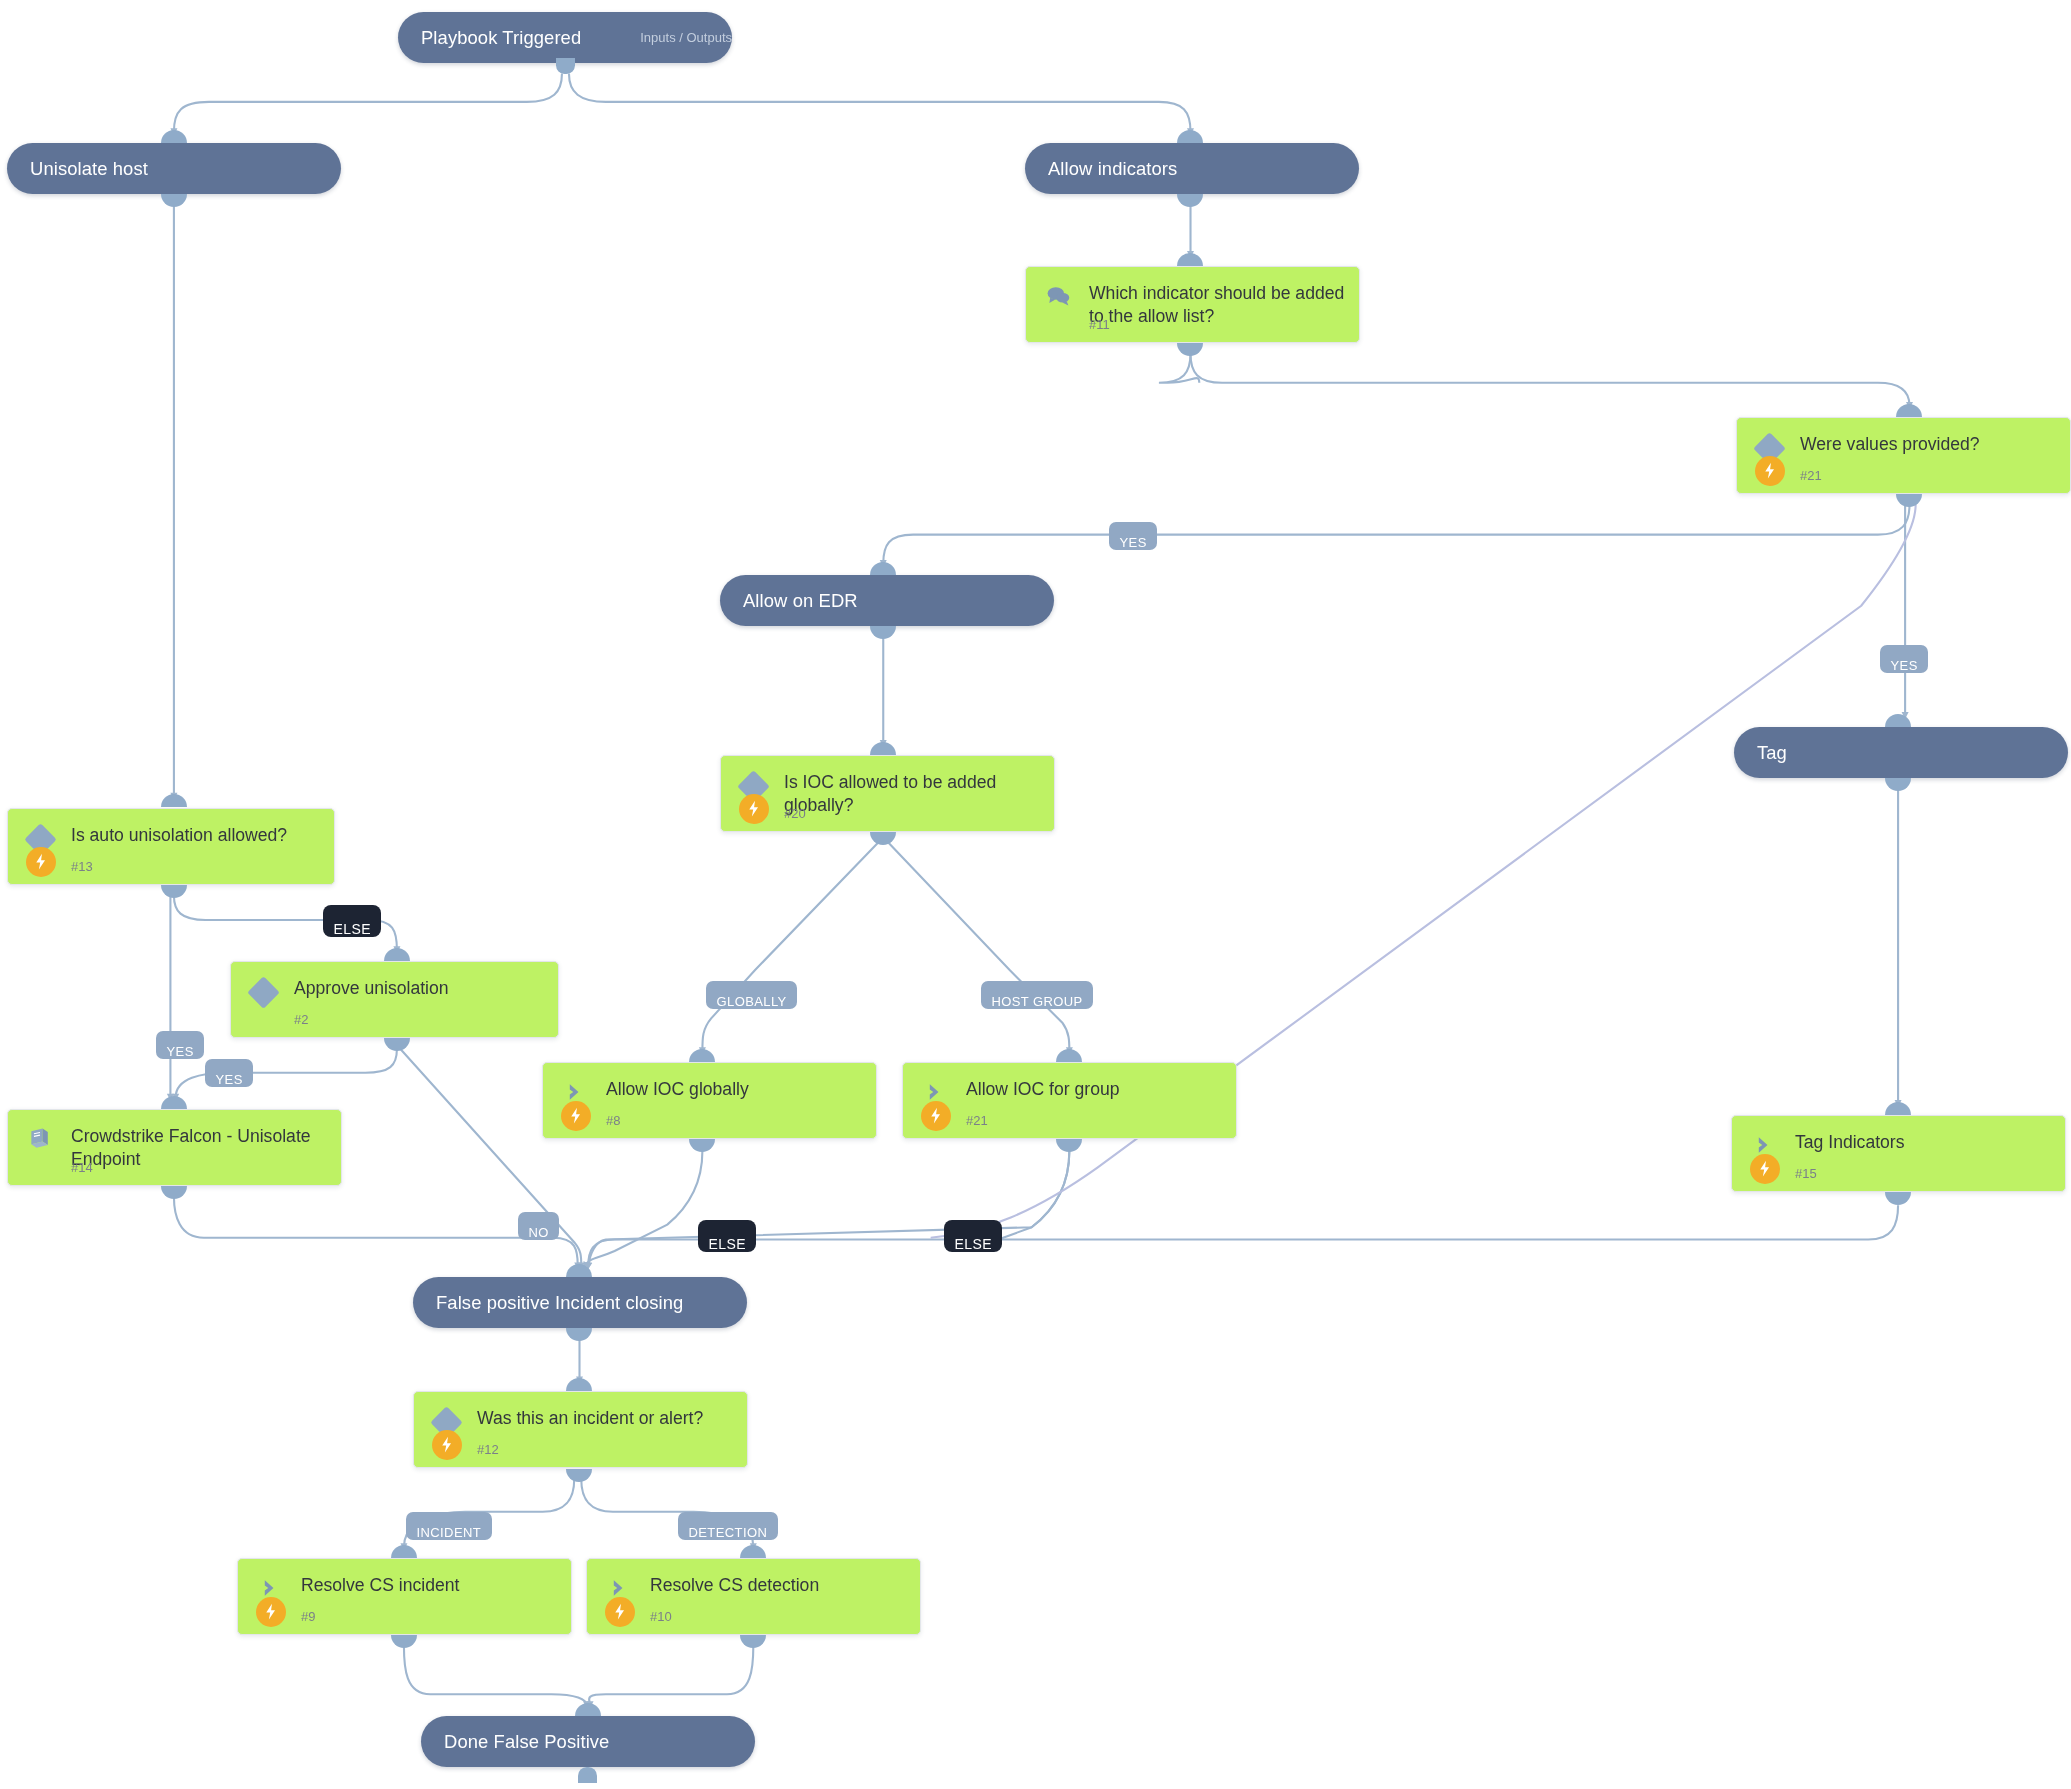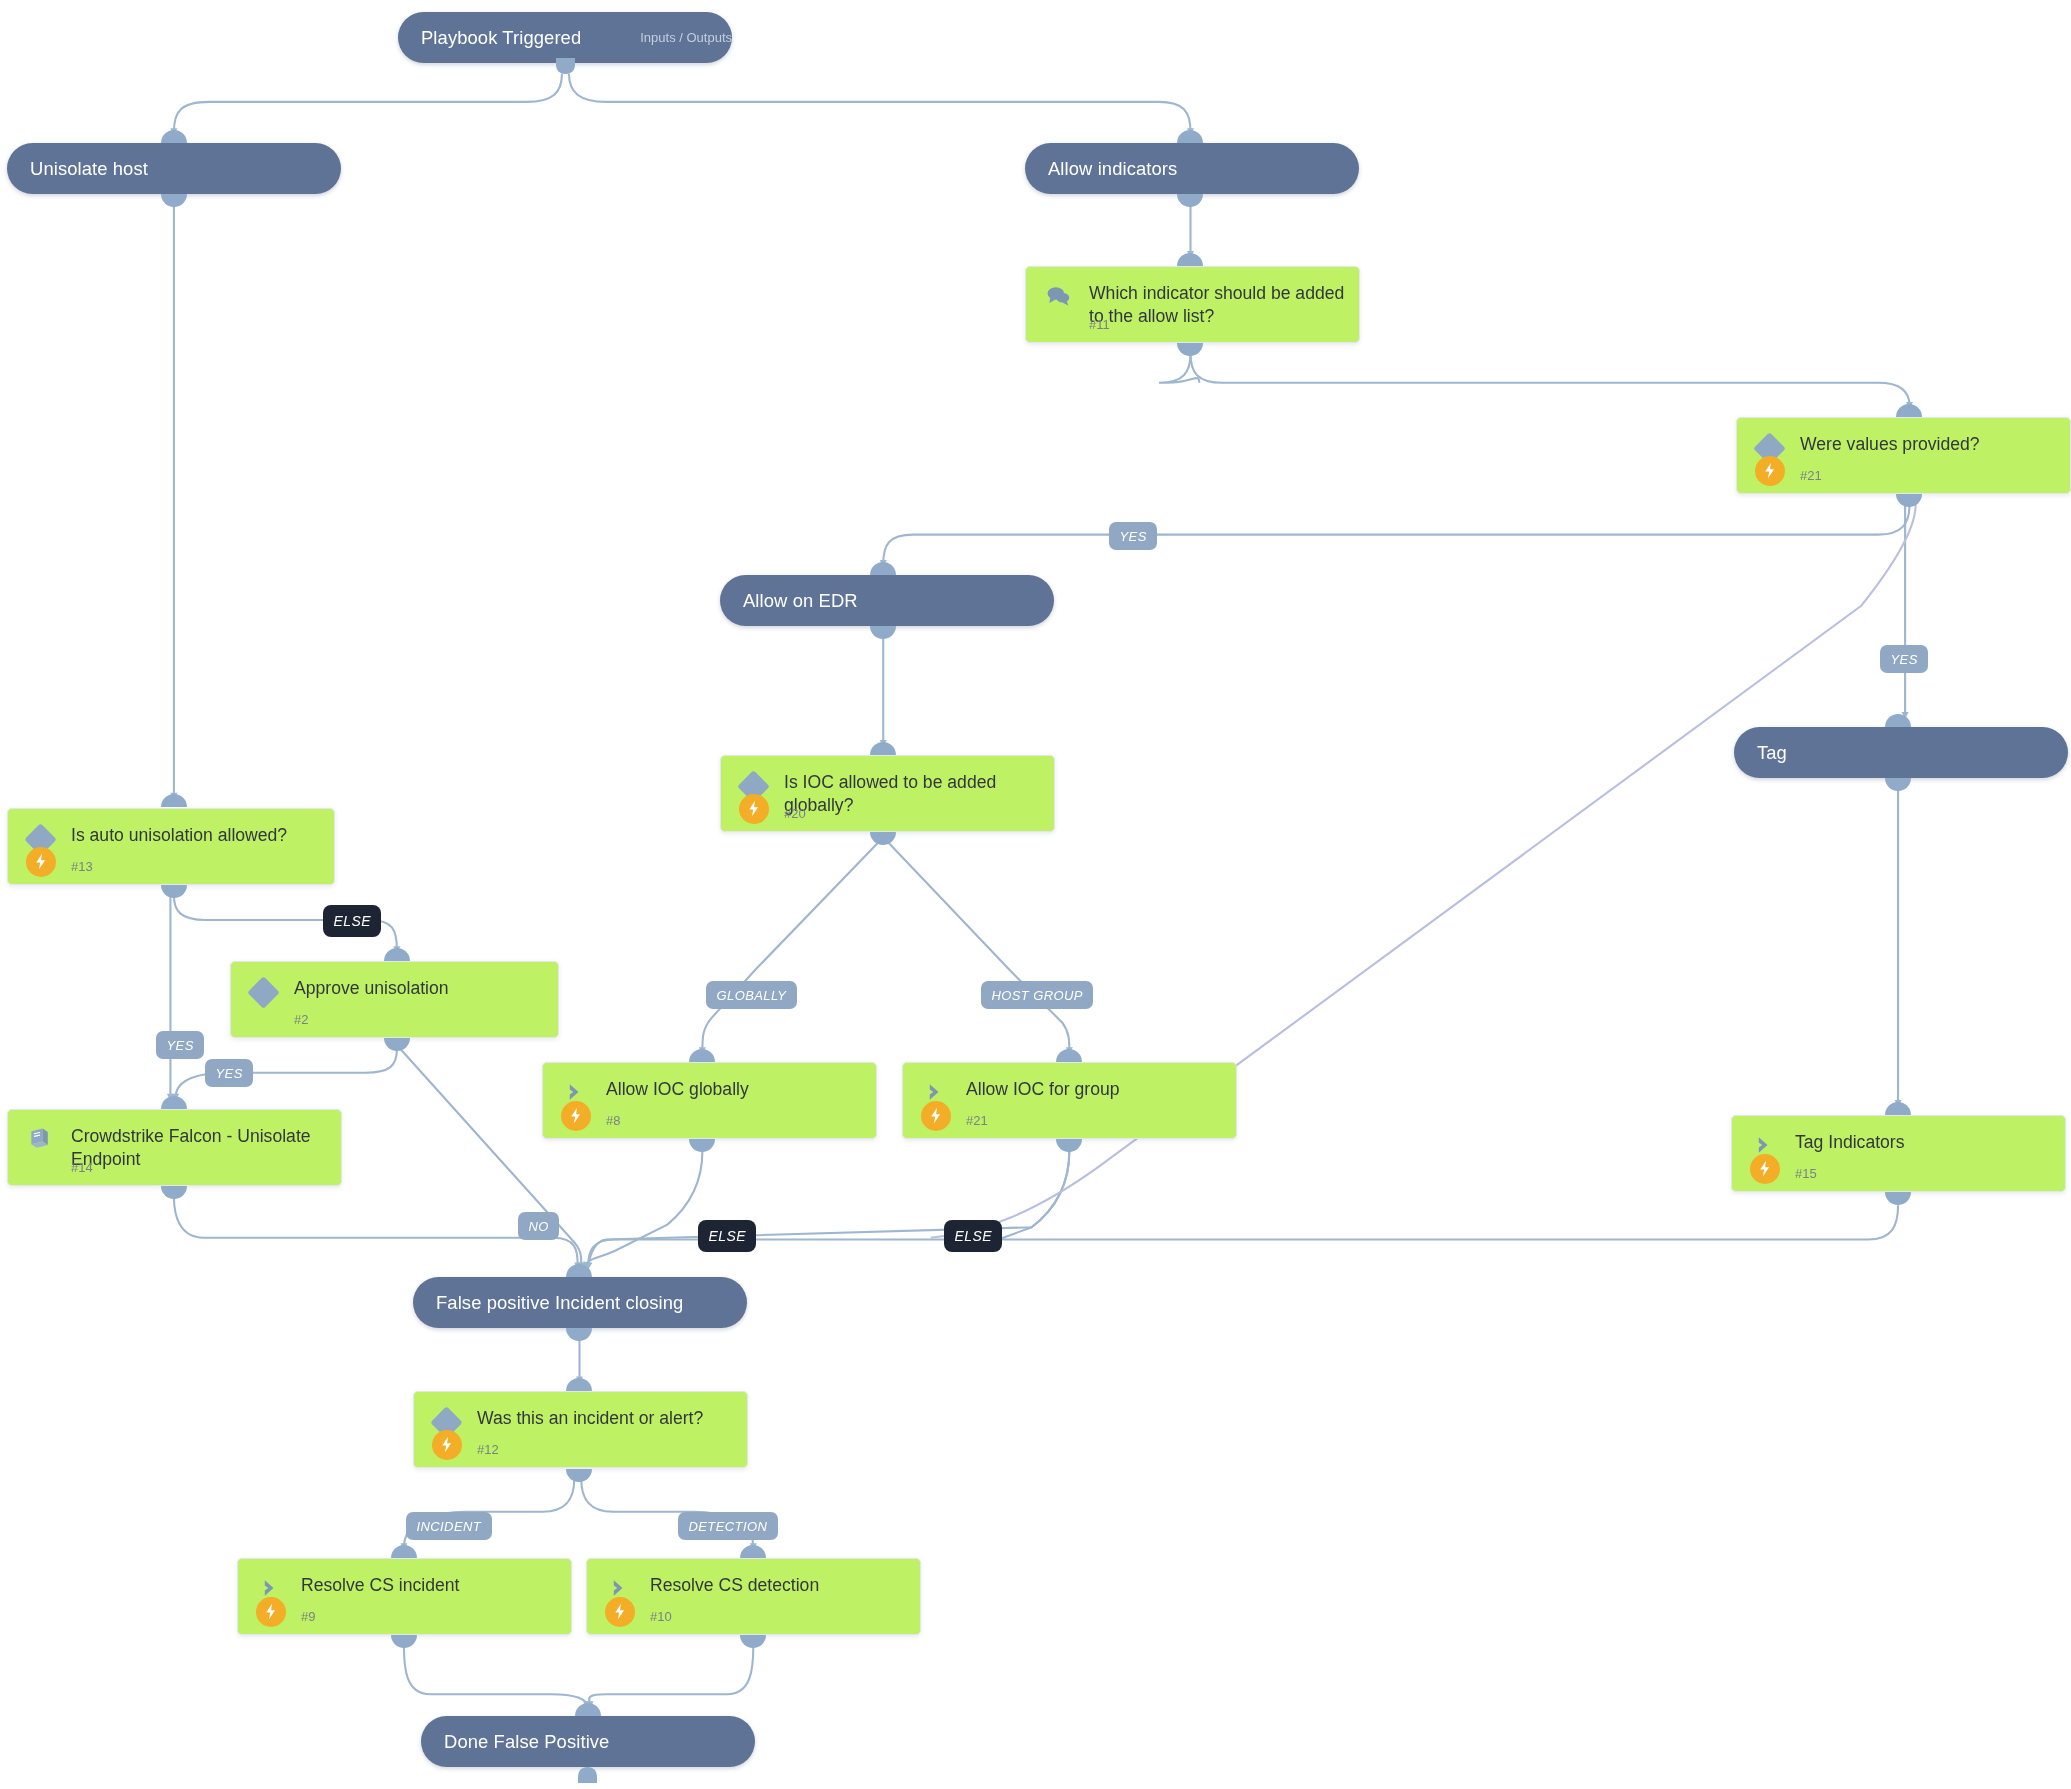--- a/index.html
+++ b/index.html
@@ -117,25 +117,24 @@
     position: absolute;
     box-sizing: border-box;
     height: 28px;
     padding: 0 10.5px;
     border-radius: 7px;
     background: #91a8c4;
     color: #ffffff;
     font-size: 13px;
     letter-spacing: 0.4px;
     display: flex;
-    align-items: center;
+    align-items: flex-end;
     justify-content: center;
     z-index: 6;
     white-space: nowrap;
-    font-style: italic;
   }
   .badge.dark {
     background: #1d2433;
     border-radius: 8px;
     height: 32px;
     font-size: 14px;
   }
 
   
   .port {

